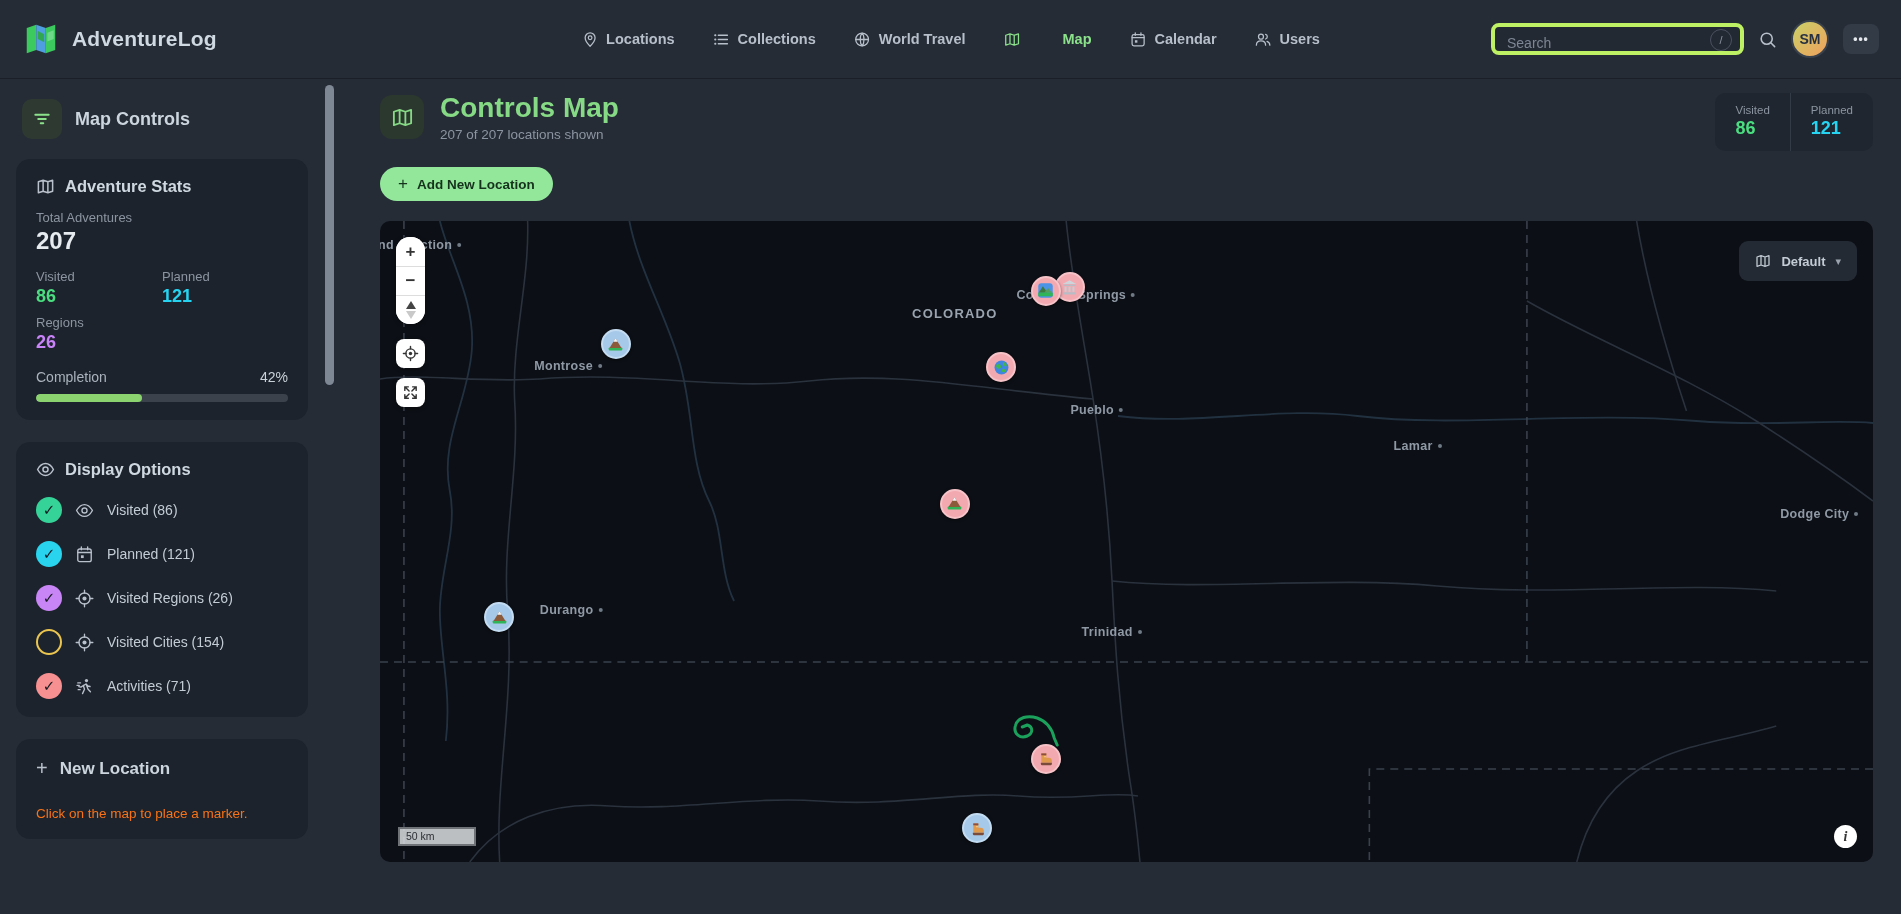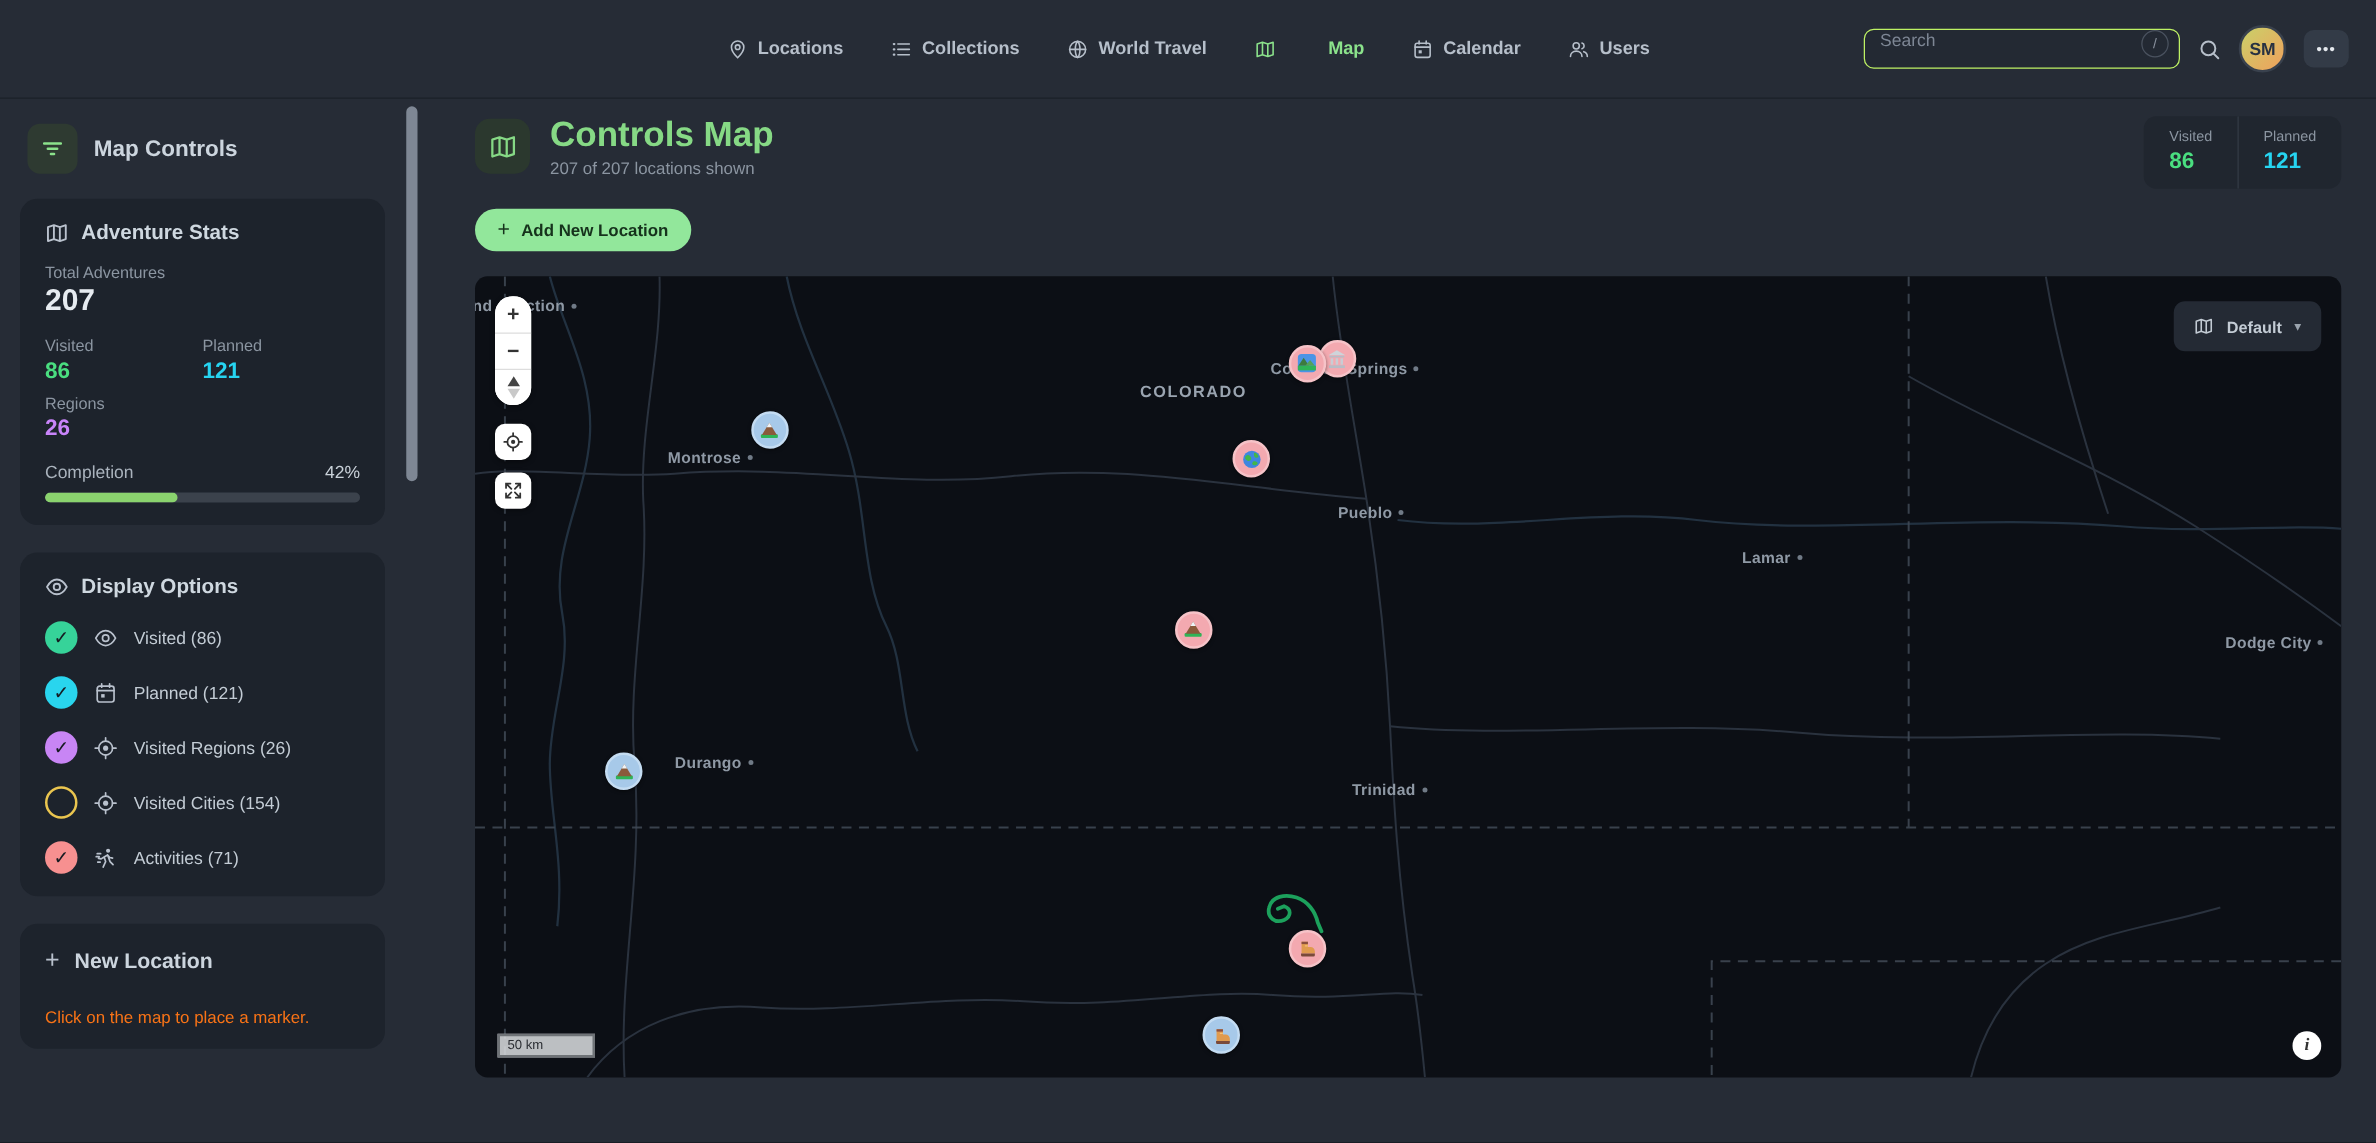--- a/index.html
+++ b/index.html
@@ -15,22 +15,22 @@
   }
   .brand { display:flex; align-items:center; gap:12px; }
   .brand-logo { width:38px; height:38px; }
   .brand-name { font-size:21px; font-weight:bold; color:#cfd9e2; letter-spacing:.2px; }
   .nav-menu { position:absolute; left:50%; transform:translateX(-50%); display:flex; align-items:center; gap:38px;justify-content:space-between; }
   .nav-item { display:flex; align-items:center; gap:8px; color:#b6bfca; font-size:14.5px; font-weight:bold; cursor:pointer; text-decoration:none; }
   .nav-item svg { width:17px; height:17px; stroke:currentColor; fill:none; stroke-width:1.8; stroke-linecap:round; stroke-linejoin:round; }
   .nav-item.active { color:#8be28b;gap:42px; }
   .nav-right { margin-left:auto; display:flex; align-items:center; gap:14px; }
   .searchbox {
-    width:253px; height:32px; background:#232933; border:1px solid #bef264; border-radius:8px;
-    display:flex; align-items:flex-start; padding:0 8px 0 12px;
+    width:253px; height:32px; background:#232933; border:4px solid #bef264; border-radius:8px;
+    display:flex; align-items:flex-end; padding:0 8px 0 12px;
   }
   .searchbox input {
     flex:1; background:transparent; border:none; outline:none; color:#c6cfd8; font-size:14px; min-width:0;
     font-family:inherit;
   }
   .searchbox input::placeholder { color:#7d8694; }
   .kbd-slash {
     width:22px; height:22px; border:1px solid #4a525f; border-radius:50%;
     display:flex; align-items:center; justify-content:center; font-size:11px; color:#8b93a0;
   }
@@ -126,20 +126,30 @@
   .scalebar { position:absolute; left:18px; bottom:16px; background:rgba(220,222,224,.85); border:2px solid #6f7377;
     padding:1px 6px 2px; font-size:10.5px; color:#2b2e33; z-index:5; min-width:78px; }
   .info-btn { position:absolute; right:16px; bottom:14px; width:23px; height:23px; border-radius:50%; background:#fff;
     border:none; color:#333; font-family:"Liberation Serif", serif; font-style:italic; font-weight:bold; font-size:14px;
     display:flex; align-items:center; justify-content:center; cursor:pointer; z-index:5; }
 </style>
 </head>
 <body>
 
 <header class="nav">
+  <div class="brand">
+    <svg class="brand-logo" viewBox="0 0 24 24">
+      <polygon points="3,5 9,3 9,19 3,21" fill="#3cc95e"></polygon>
+      <polygon points="9,3 15,5 15,21 9,19" fill="#4f9fe0"></polygon>
+      <polygon points="15,5 21,3 21,19 15,21" fill="#3cc95e"></polygon>
+      <polygon points="10,7 14,9 14,14 10,12" fill="#2fa84f"></polygon>
+      <polygon points="16,8 20,6.5 20,12 16,13.5" fill="#6fd98a"></polygon>
+    </svg>
+    <span class="brand-name">AdventureLog</span>
+  </div>
   <nav class="nav-menu">
     <a class="nav-item">
       <svg viewBox="0 0 24 24">
           <path d="M12,21.5 C12,21.5 5,14.5 5,9.5 A7,7 0 0 1 19,9.5 C19,14.5 12,21.5 12,21.5 Z"></path>
           <circle cx="12" cy="9.5" r="2.6"></circle>
         </svg>
       <span>Locations</span>
     </a>
     <a class="nav-item">
       <svg viewBox="0 0 24 24">

